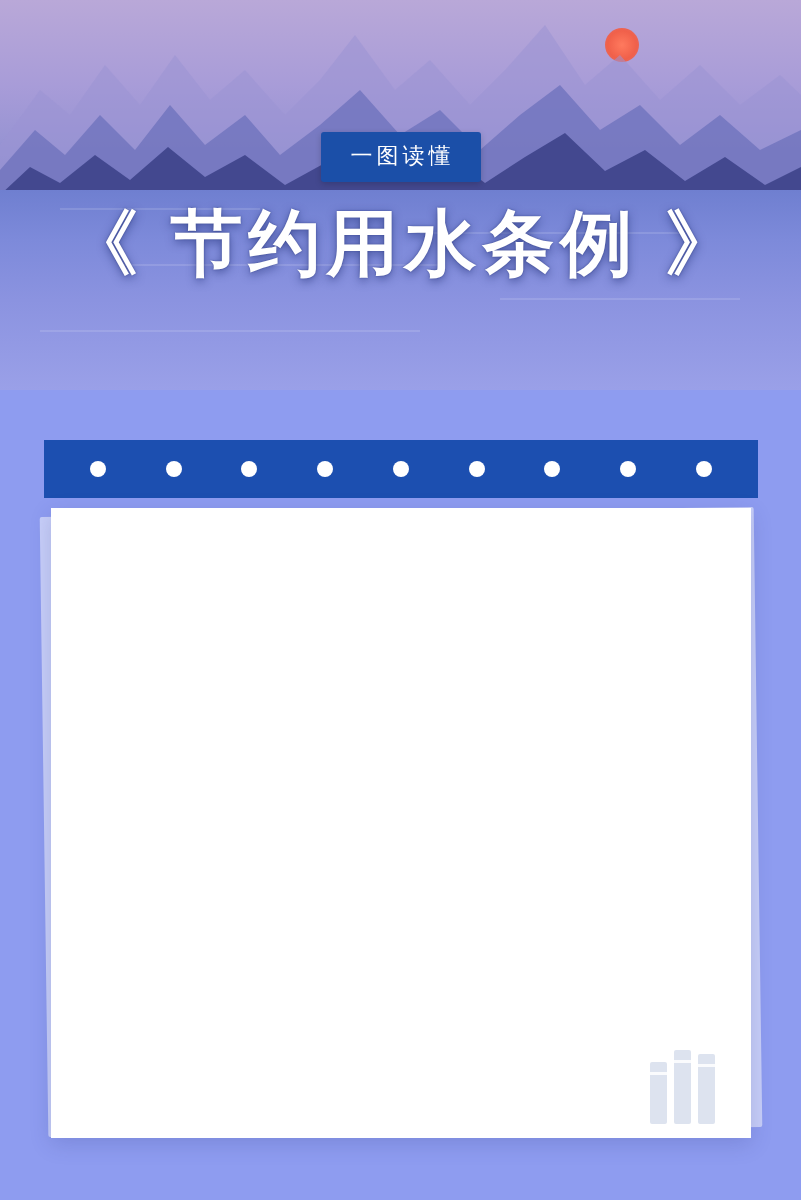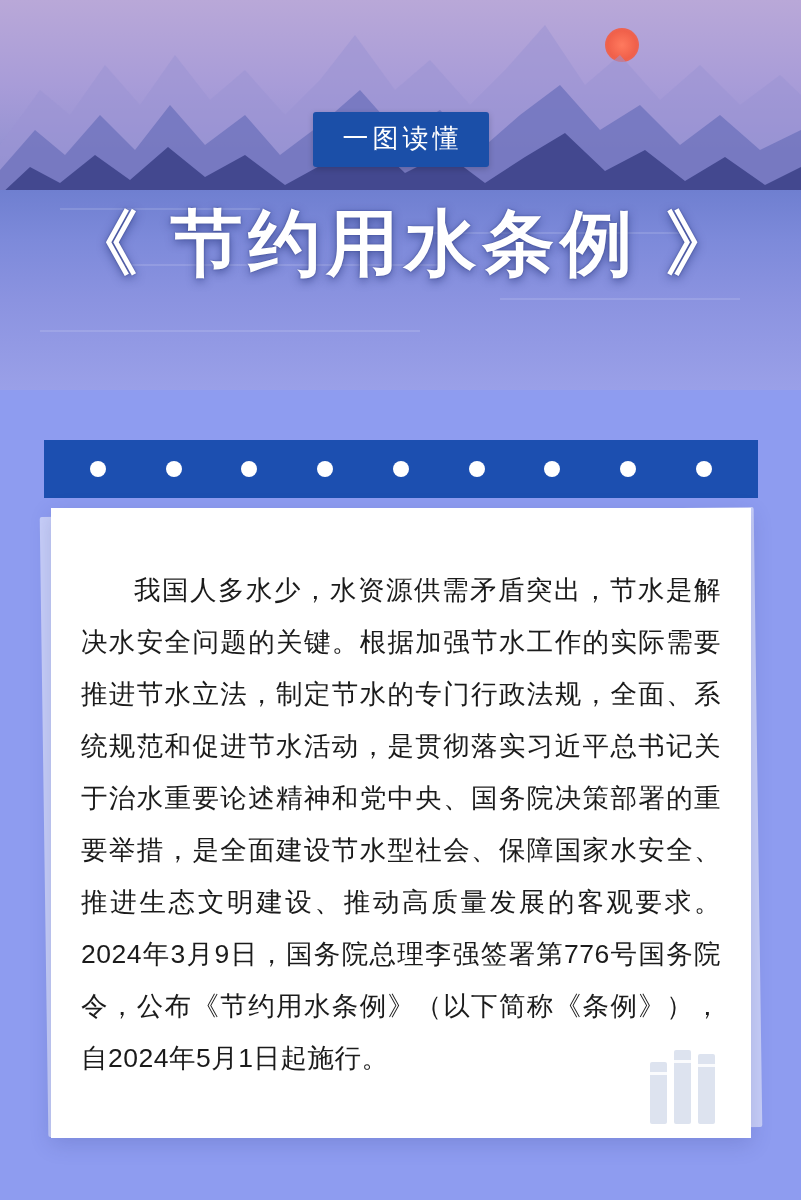--- a/index.html
+++ b/index.html
@@ -58,24 +58,24 @@
     width: 801px;
     height: 2px;
     background: rgba(255,255,255,0.13);
   }
 
   
   .hero-pill {
     position: absolute;
     left: 50%;
     transform: translateX(-50%);
-    top: 112px;
+    top: 132px;
     background: #1b4fa8;
     color: #ffffff;
-    font-size: 26px;
+    font-size: 22px;
     letter-spacing: 4px;
     padding: 9px 26px 11px 30px;
     border-radius: 3px;
     box-shadow: 0 2px 6px rgba(0,0,0,0.18);
     white-space: nowrap;
   }
 
   
   .hero-title {
     position: absolute;
@@ -214,21 +214,20 @@
       <span class="dot"></span>
       <span class="dot"></span>
       <span class="dot"></span>
       <span class="dot"></span>
       <span class="dot"></span>
     </div>
 
     <div class="card-paper-behind"></div>
 
     <div class="card-body">
-      <div class="body-text">我国人多水少，水资源供需矛盾突出，节水是解决水安全问题的关键。根据加强节水工作的实际需要推进节水立法，制定节水的专门行政法规，全面、系统规范和促进节水活动，是贯彻落实习近平总书记关于治水重要论述精神和党中央、国务院决策部署的重要举措，是全面建设节水型社会、保障国家水安全、推进生态文明建设、推动高质量发展的客观要求。2024年3月9日，国务院总理李强签署第776号国务院令，公布《节约用水条例》（以下简称《条例》），自2024年5月1日起施行。</div>
 
       <div class="books">
         <div class="book b1">
             <div class="band"></div>
           </div>
         <div class="book b2">
             <div class="band"></div>
           </div>
         <div class="book b3">
             <div class="band"></div>

